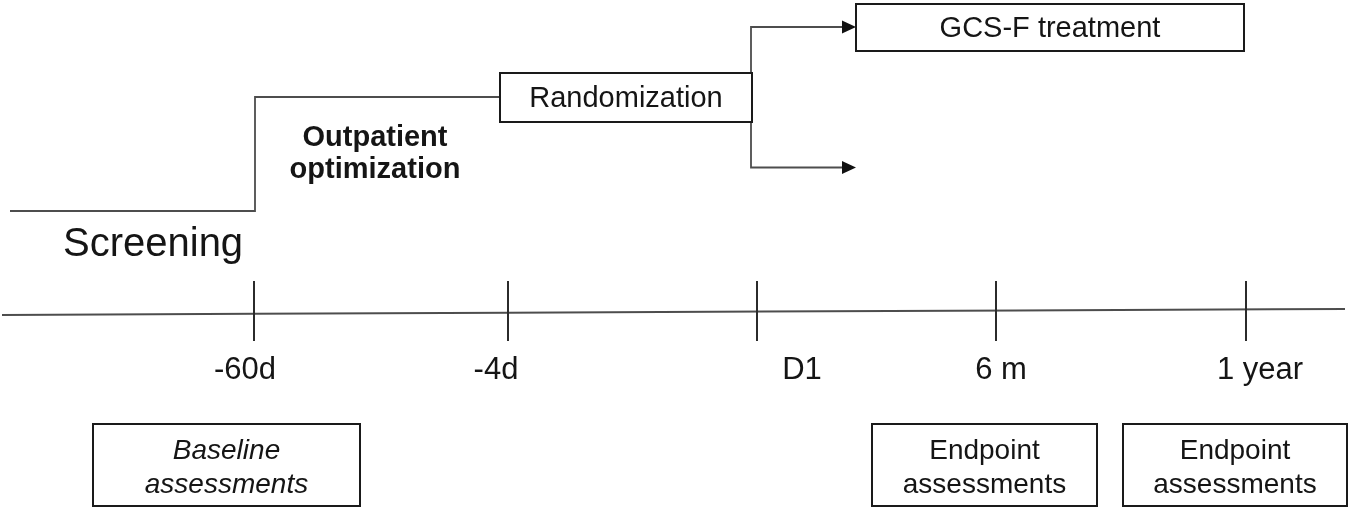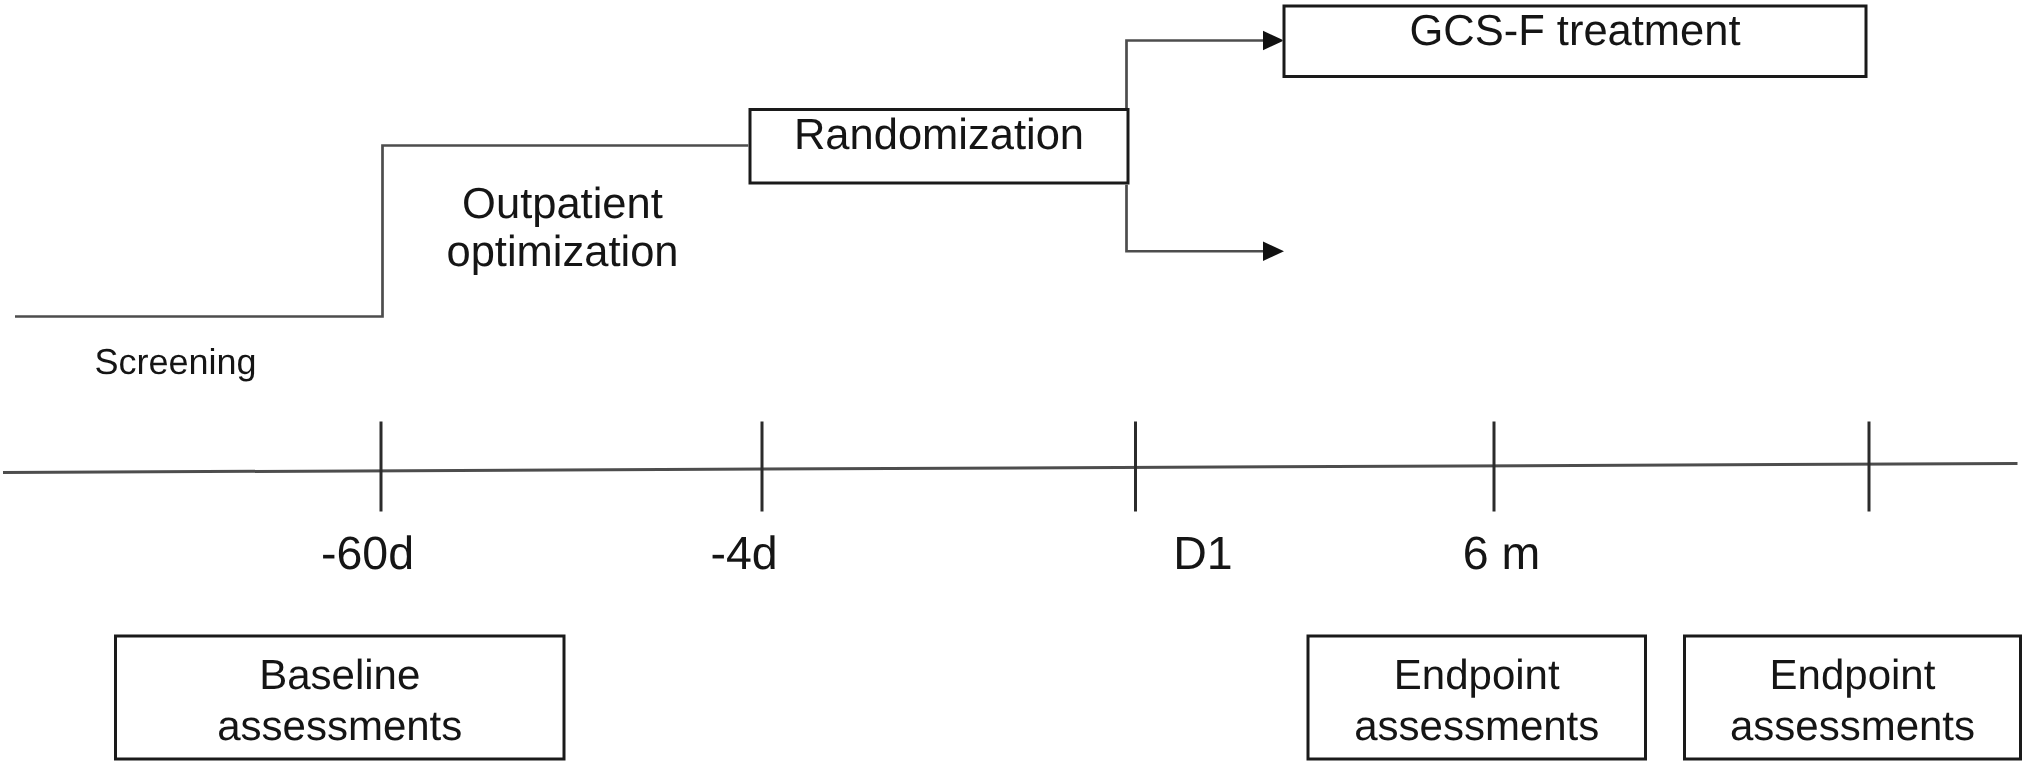--- a/index.html
+++ b/index.html
@@ -24,40 +24,41 @@
     height: 511px;
   }
   .label {
     position: absolute;
     white-space: nowrap;
     color: #151515;
   }
   .screening-label {
     left: 63px;
     top: 226px;
-    font-size: 24px;
+    font-size: 40px;
     line-height: 32px;
     text-align: right;
   }
   .outpatient-label {
     left: 285px;
     top: 120px;
     width: 180px;
     font-size: 29px;
     line-height: 32px;
     text-align: center;
     white-space: normal;
+    font-weight: bold;
   }
   .flow-box {
     position: absolute;
     box-sizing: border-box;
     border: 2px solid #1a1a1a;
     background: #ffffff;
     display: flex;
-    align-items: flex-start;
+    align-items: center;
     justify-content: center;
     font-size: 29px;
     text-align: center;
   }
   .randomization-box { left: 499px; top: 72px; width: 254px; height: 51px; }
   .gcsf-box          { left: 855px; top: 3px;  width: 390px; height: 49px; }
   .placebo-box       { left: 855px; top: 146px; width: 390px; height: 48px; }
 
   .tick-label {
     position: absolute;
@@ -76,21 +77,21 @@
     position: absolute;
     box-sizing: border-box;
     border: 2px solid #1a1a1a;
     background: #ffffff;
     text-align: center;
     font-size: 28px;
     line-height: 34px;
     padding-top: 8px;
   }
   .assess-line { display: block; }
-  .ab-0 { left: 76px;   top: 423px; width: 301px; height: 84px; }
+  .ab-0 { left: 92px;   top: 423px; width: 269px; height: 84px; font-style: italic; }
   .ab-1 { left: 382px;  top: 422px; width: 255px; height: 84px; }
   .ab-2 { left: 871px;  top: 423px; width: 227px; height: 84px; }
   .ab-3 { left: 1122px; top: 423px; width: 226px; height: 84px; }
 </style>
 </head>
 <body>
 
 <div class="canvas">
 
   <svg class="lines" viewBox="0 0 1350 511" xmlns="http://www.w3.org/2000/svg">
@@ -119,20 +120,21 @@
     <span>Randomization</span>
   </div>
   <div class="flow-box gcsf-box">
     <span>GCS-F treatment</span>
   </div>
 
   <div class="tick-label tl-0">-60d</div>
   <div class="tick-label tl-1">-4d</div>
   <div class="tick-label tl-2">D1</div>
   <div class="tick-label tl-3">6 m</div>
+  <div class="tick-label tl-4">1 year</div>
 
   <div class="assess-box ab-0">
     <span class="assess-line">Baseline</span>
     <span class="assess-line">assessments</span>
   </div>
   <div class="assess-box ab-2">
     <span class="assess-line">Endpoint</span>
     <span class="assess-line">assessments</span>
   </div>
   <div class="assess-box ab-3">

